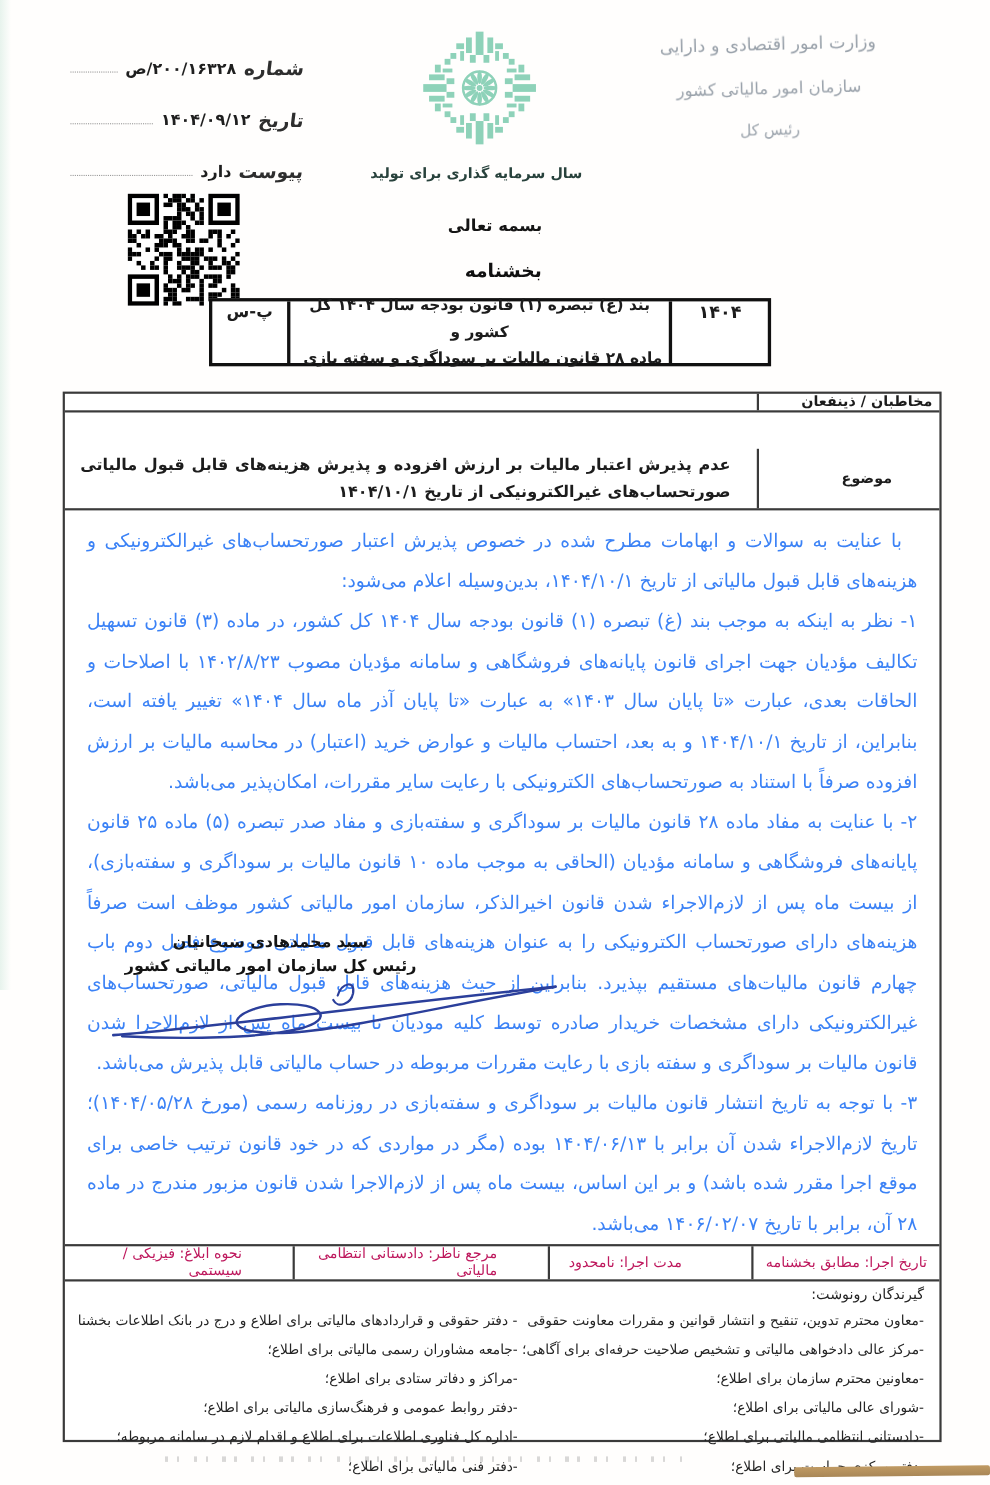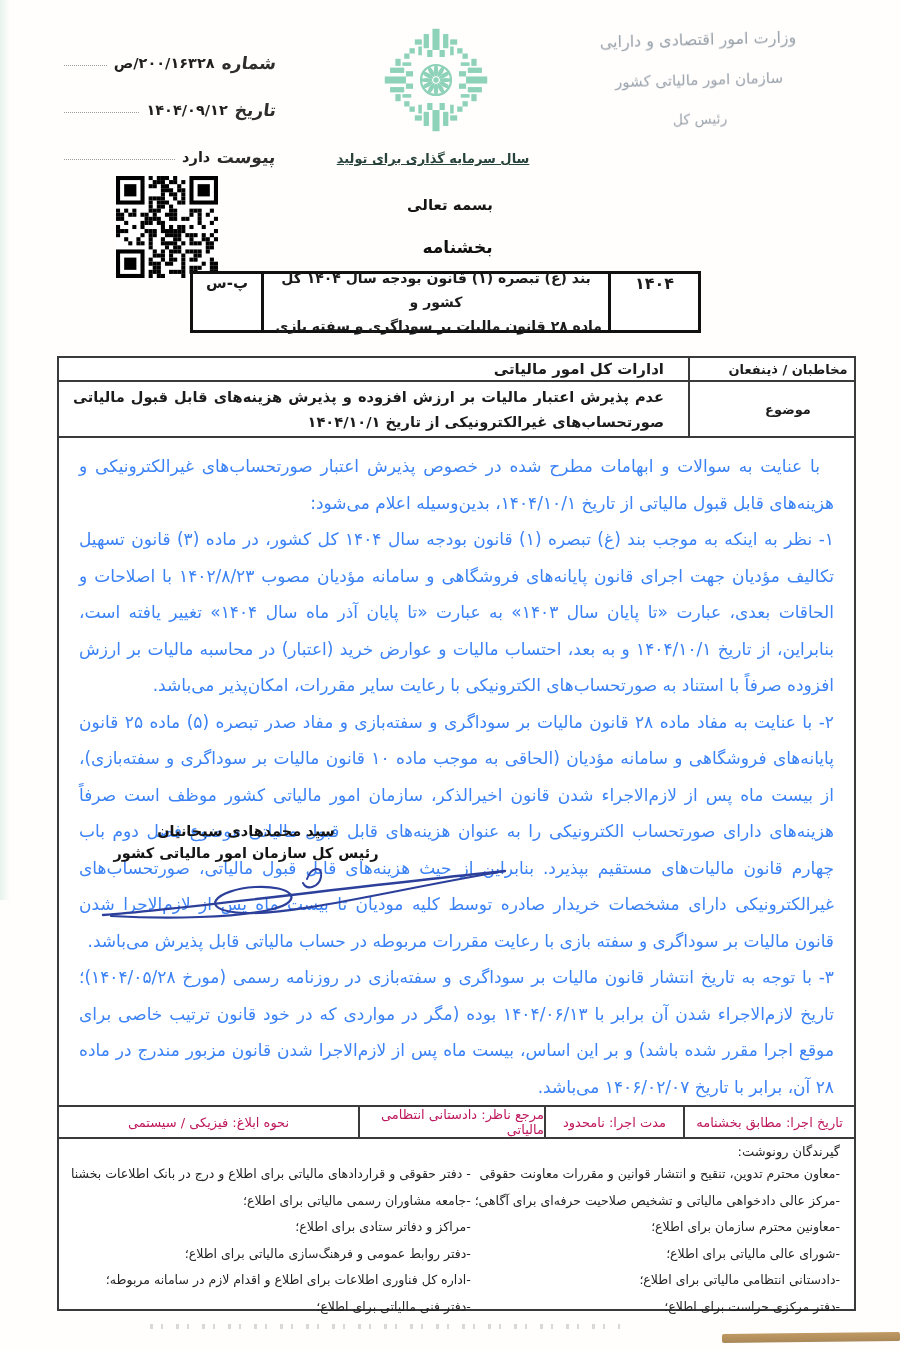--- a/index.html
+++ b/index.html
@@ -32,21 +32,21 @@
   
   .ministry{position:absolute;right:62px;top:30px;width:278px;text-align:center;
     color:var(--callig-grey);filter:blur(.35px);transform:rotate(-1.5deg);}
   .ministry .m1{font-size:16px;margin-bottom:22px;letter-spacing:1px;}
   .ministry .m2{font-size:15px;margin-bottom:22px;letter-spacing:2px;}
   .ministry .m3{font-size:14px;letter-spacing:3px;}
 
   
   .logo-wrap{position:absolute;left:383px;top:24px;width:106px;height:112px;}
   .slogan{position:absolute;left:318px;top:151px;width:230px;text-align:center;
-    font-size:13px;font-weight:bold;color:var(--slogan-dark);text-decoration:underline;}
+    font-size:13px;font-weight:bold;color:var(--slogan-dark);}
 
   
   .besmeleh{position:absolute;left:0;right:0;top:196px;text-align:center;
     font-size:15px;font-weight:bold;color:#151515;}
   .doc-type{position:absolute;left:15px;right:0;top:237px;text-align:center;
     font-size:17px;font-weight:bold;color:#101010;}
 
   
   .qr{position:absolute;left:116px;top:176px;width:102px;height:102px;}
 
@@ -57,40 +57,40 @@
   .class-year{width:90px;font-size:16px;border-inline-end:3.5px solid var(--border-dark);}
   .class-subject{flex:1;flex-direction:column;font-size:14px;line-height:24px;text-align:center;
     border-inline-end:3.5px solid var(--border-dark);padding:2px 6px;}
   .class-code{width:68px;font-size:15px;}
 
   
   .main-box{position:absolute;left:57px;top:356px;width:799px;height:955px;
     border:2px solid var(--border-mid);display:flex;flex-direction:column;background:#fff;}
   .meta-row{display:flex;border-bottom:2px solid var(--border-mid);}
   .meta-row-1{height:44px;}
-  .meta-row-2{height:58px;}
+  .meta-row-2{height:58px;margin-top:33px;}
   .meta-label{width:166px;display:flex;align-items:center;justify-content:center;
     font-weight:bold;font-size:13px;border-inline-end:2px solid var(--border-mid);padding-left:32px;}
   .meta-value{flex:1;display:flex;align-items:center;font-weight:bold;font-size:15px;
     padding:2px 24px 2px 14px;}
   .meta-row-2 .meta-value{font-size:14.6px;line-height:25px;text-align:justify;}
 
   .doc-body{flex:1;padding:10px 20px 0 20px;position:relative;}
   .doc-body p{margin:0;font-size:17px;line-height:36.5px;text-align:justify;color:#3b82f6;}
   .doc-body p.first{text-indent:14px;}
 
   .sig-block{position:absolute;left:42px;bottom:244px;width:290px;text-align:center;z-index:2;}
   .sig-name{font-size:14.5px;font-weight:bold;color:#141414;}
   .sig-title{font-size:14.5px;font-weight:bold;color:#141414;margin-top:6px;}
   .sig-svg{position:absolute;left:-4px;top:26px;width:420px;height:80px;overflow:visible;pointer-events:none;}
 
   .footer-row{display:flex;height:35px;border-top:2px solid var(--border-mid);
     border-bottom:2px solid var(--border-mid);}
   .footer-cell{display:flex;align-items:center;justify-content:center;font-size:13px;color:#be185d;}
-  .footer-cell:not(:last-child){border-inline-end:2px solid var(--border-mid);}
+  .footer-cell:not(:last-child){border-inline-end:2px solid var(--border-mid);margin-left:46px;}
   .fc-1{width:171px;} .fc-2{width:139px;} .fc-3{width:186px;} .fc-4{flex:1;}
 
   .cc-section{flex:1;padding:5px 14px 4px 12px;font-size:12.5px;color:#242424;}
   .cc-label{font-size:13px;margin-bottom:2px;}
   .cc-cols{display:flex;}
   .cc-col{line-height:26.5px;}
   .cc-col.right{width:47.5%;text-align:right;}
   .cc-col.left{width:52.5%;text-align:right;padding-inline-start:4px;}
   .cc-item{white-space:nowrap;overflow:hidden;}
 
@@ -439,21 +439,20 @@
       <span>بند (غ) تبصره (۱) قانون بودجه سال ۱۴۰۴ کل کشور و</span>
       <span>ماده ۲۸ قانون مالیات بر سوداگری و سفته بازی</span>
     </div>
     <div class="class-cell class-code">پ-س</div>
   </div>
 
   <div class="main-box">
 
     <div class="meta-row meta-row-1">
       <div class="meta-label">مخاطبان / ذینفعان</div>
-      <div class="meta-value">ادارات کل امور مالیاتی</div>
     </div>
 
     <div class="meta-row meta-row-2">
       <div class="meta-label">موضوع</div>
       <div class="meta-value">عدم پذیرش اعتبار مالیات بر ارزش افزوده و پذیرش هزینه‌های قابل قبول مالیاتی صورتحساب‌های غیرالکترونیکی از تاریخ ۱۴۰۴/۱۰/۱</div>
     </div>
 
     <div class="doc-body">
       <p class="first">با عنایت به سوالات و ابهامات مطرح شده در خصوص پذیرش اعتبار صورتحساب‌های غیرالکترونیکی و هزینه‌های قابل قبول مالیاتی از تاریخ ۱۴۰۴/۱۰/۱، بدین‌وسیله اعلام می‌شود:</p>
       <p>۱- نظر به اینکه به موجب بند (غ) تبصره (۱) قانون بودجه سال ۱۴۰۴ کل کشور، در ماده (۳) قانون تسهیل تکالیف مؤدیان جهت اجرای قانون پایانه‌های فروشگاهی و سامانه مؤدیان مصوب ۱۴۰۲/۸/۲۳ با اصلاحات و الحاقات بعدی، عبارت «تا پایان سال ۱۴۰۳» به عبارت «تا پایان آذر ماه سال ۱۴۰۴» تغییر یافته است، بنابراین، از تاریخ ۱۴۰۴/۱۰/۱ و به بعد، احتساب مالیات و عوارض خرید (اعتبار) در محاسبه مالیات بر ارزش افزوده صرفاً با استناد به صورتحساب‌های الکترونیکی با رعایت سایر مقررات، امکان‌پذیر می‌باشد.</p>

